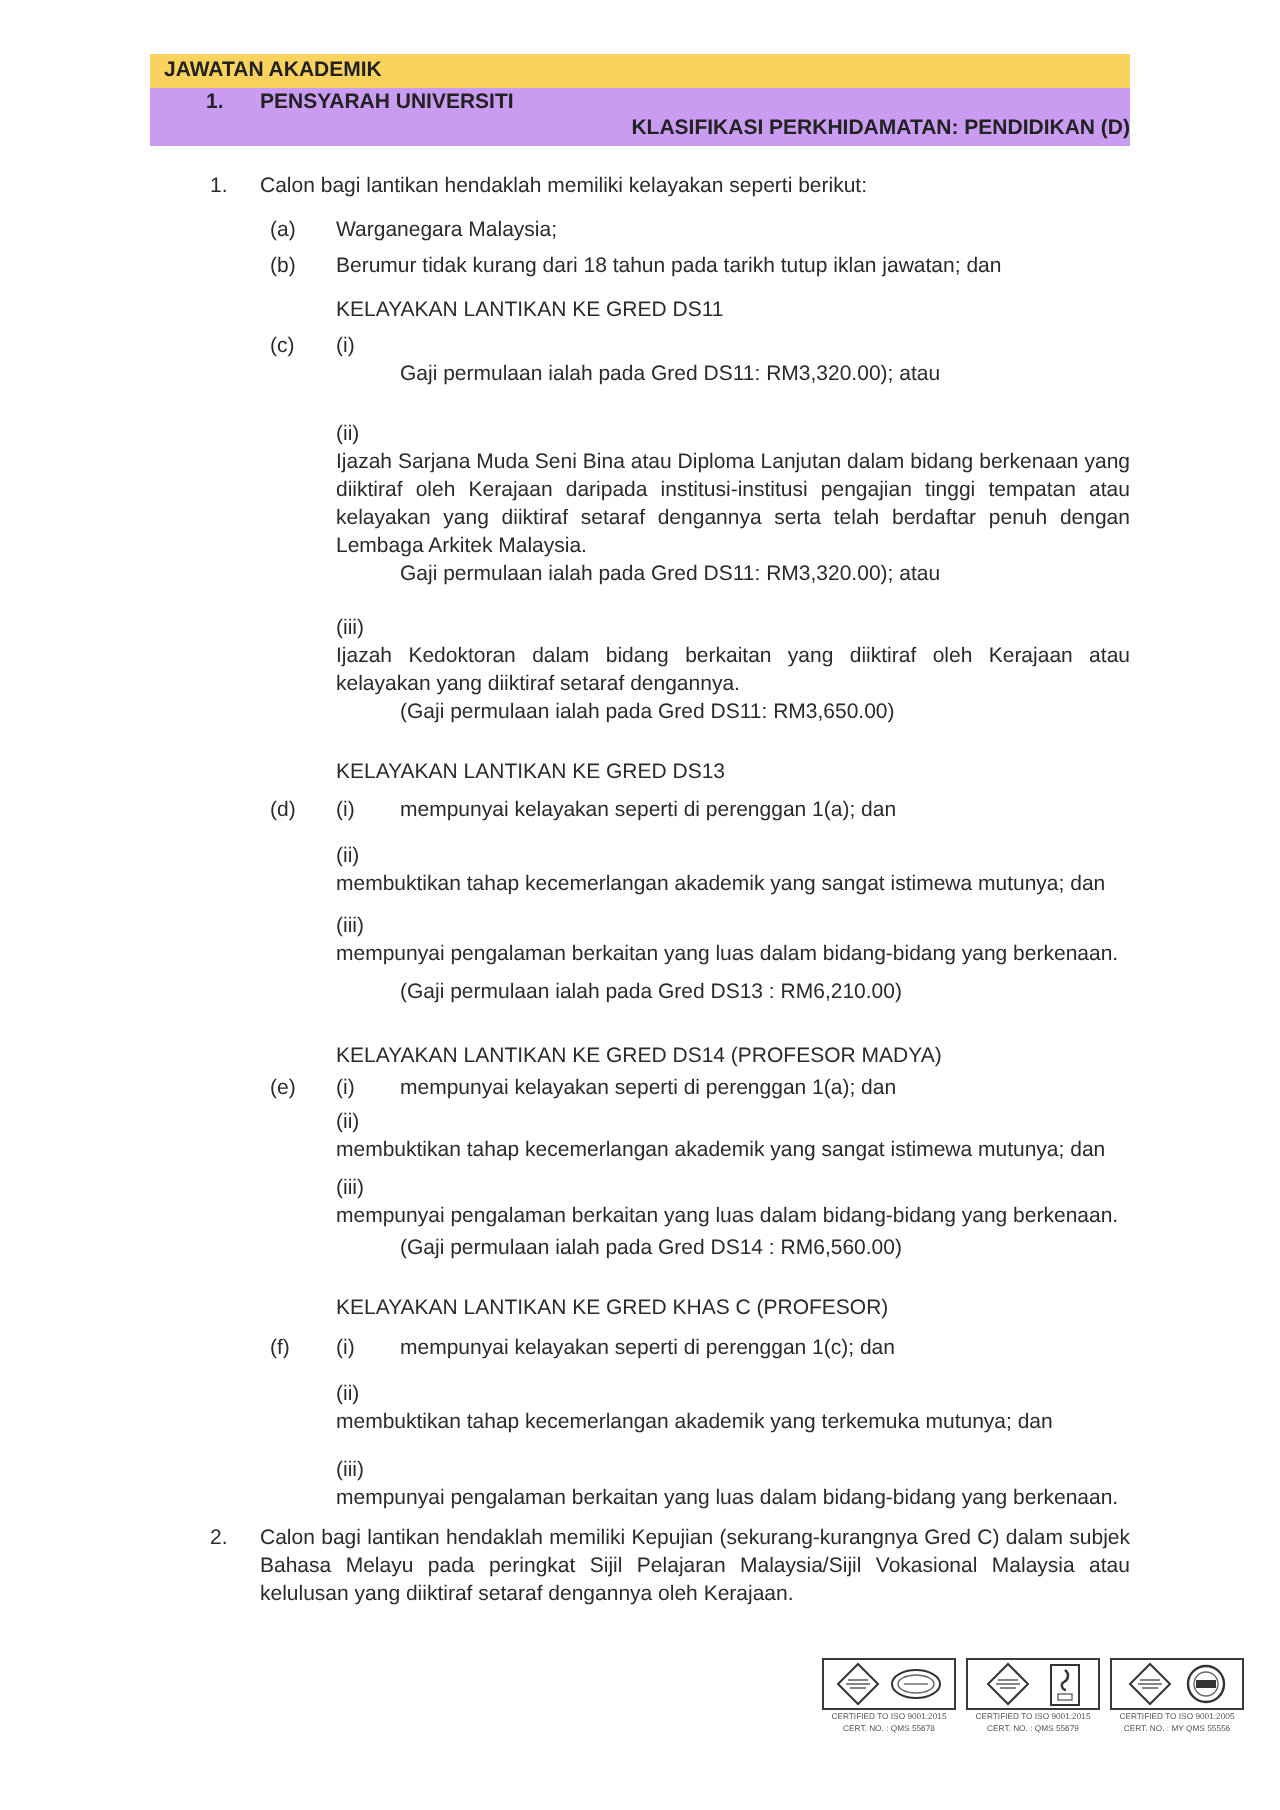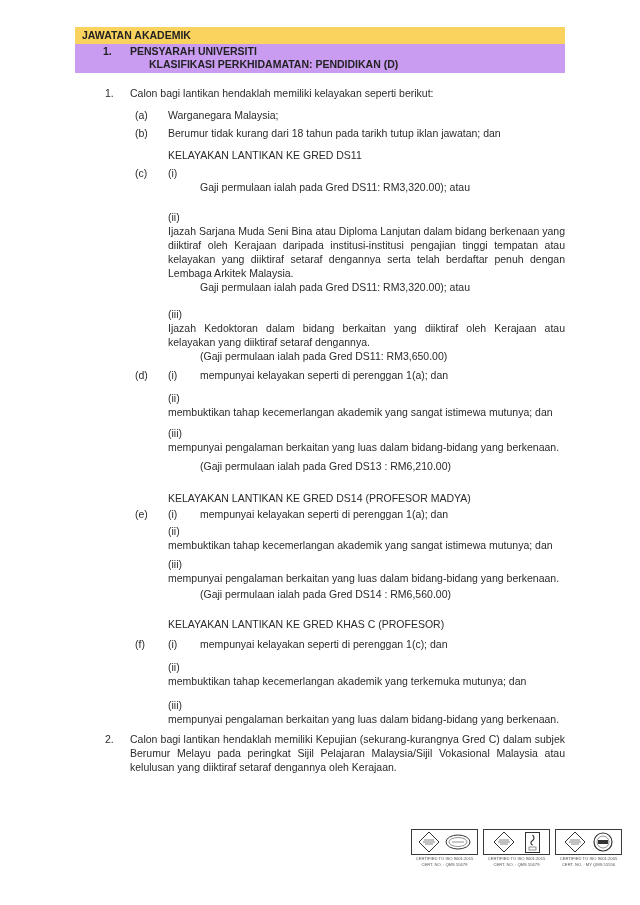--- a/index.html
+++ b/index.html
@@ -5,21 +5,21 @@
   * { margin:0; padding:0; box-sizing:border-box; }
   html,body { width:640px; height:905px; background:#ffffff; font-family:"Liberation Sans", sans-serif; color:#2b2b2b; }
   .page { position:relative; width:640px; height:905px; background:#fff; overflow:hidden;padding-left:38px; }
   .doc { position:absolute; left:75px; top:27px; width:490px; }
 
   .banner { background:#fad35e; height:17px; line-height:17px; padding-left:7px; font-weight:bold; font-size:10.5px; color:#222; }
   .pos-block { background:#c99cf2; padding:1px 0 2px 0; font-weight:bold; font-size:10.5px; color:#222; }
   .pos-row { display:flex; line-height:13px; }
   .pos-num { width:27px; flex:none; margin-left:28px; }
   .pos-title { flex:1; }
-  .pos-class { margin-left:74px; line-height:13px; }
+  .pos-class { margin-left:24px; line-height:13px;text-align:right; }
 
   .body-txt { font-size:10.5px; line-height:14px; }
   .row { display:flex; }
   .ind1 { margin-left:30px; }
   .ind2 { margin-left:60px; }
   .ind3 { margin-left:93px;flex-direction:column; }
   .col-num { width:25px; flex:none; }
   .col-letter { width:33px; flex:none; }
   .col-roman { width:32px; flex:none; }
   .txt { flex:1; text-align:justify; }
@@ -86,20 +86,21 @@
         <span class="txt">Ijazah Sarjana Muda Seni Bina atau Diploma Lanjutan dalam bidang berkenaan yang diiktiraf oleh Kerajaan daripada institusi-institusi pengajian tinggi tempatan atau kelayakan yang diiktiraf setaraf dengannya serta telah berdaftar penuh dengan Lembaga Arkitek Malaysia.</span>
       </div>
       <div class="salary">Gaji permulaan ialah pada Gred DS11: RM3,320.00); atau</div>
 
       <div class="row ind3 mt13">
         <span class="col-roman">(iii)</span>
         <span class="txt">Ijazah Kedoktoran dalam bidang berkaitan yang diiktiraf oleh Kerajaan atau kelayakan yang diiktiraf setaraf dengannya.</span>
       </div>
       <div class="salary">(Gaji permulaan ialah pada Gred DS11: RM3,650.00)</div>
 
+      <div class="heading mt16">KELAYAKAN LANTIKAN KE GRED DS13</div>
 
       <div class="row ind2 mt5">
         <span class="col-letter">(d)</span>
         <span class="col-roman">(i)</span>
         <span class="txt-left">mempunyai kelayakan seperti di perenggan 1(a); dan</span>
       </div>
       <div class="row ind3 mt9">
         <span class="col-roman">(ii)</span>
         <span class="txt">membuktikan tahap kecemerlangan akademik yang sangat istimewa mutunya; dan</span>
       </div>
@@ -138,21 +139,21 @@
         <span class="txt-left">membuktikan tahap kecemerlangan akademik yang terkemuka mutunya; dan</span>
       </div>
       <div class="row ind3 mt10">
         <span class="col-roman">(iii)</span>
         <span class="txt">mempunyai pengalaman berkaitan yang luas dalam bidang-bidang yang berkenaan.</span>
       </div>
 
 
       <div class="row ind1 mt6">
         <span class="col-num">2.</span>
-        <span class="txt">Calon bagi lantikan hendaklah memiliki Kepujian (sekurang-kurangnya Gred C) dalam subjek Berumur Melayu pada peringkat Sijil Pelajaran Malaysia/Sijil Vokasional Malaysia atau kelulusan yang diiktiraf setaraf dengannya oleh Kerajaan.</span>
+        <span class="txt">Calon bagi lantikan hendaklah memiliki Kepujian (sekurang-kurangnya Gred C) dalam subjek Bahasa Melayu pada peringkat Sijil Pelajaran Malaysia/Sijil Vokasional Malaysia atau kelulusan yang diiktiraf setaraf dengannya oleh Kerajaan.</span>
       </div>
 
     </div>
   </div>
 
   <div class="certs">
     <div class="cert-unit">
       <div class="cert-box">
         <span>
           <svg width="22" height="22" viewBox="0 0 22 22">

